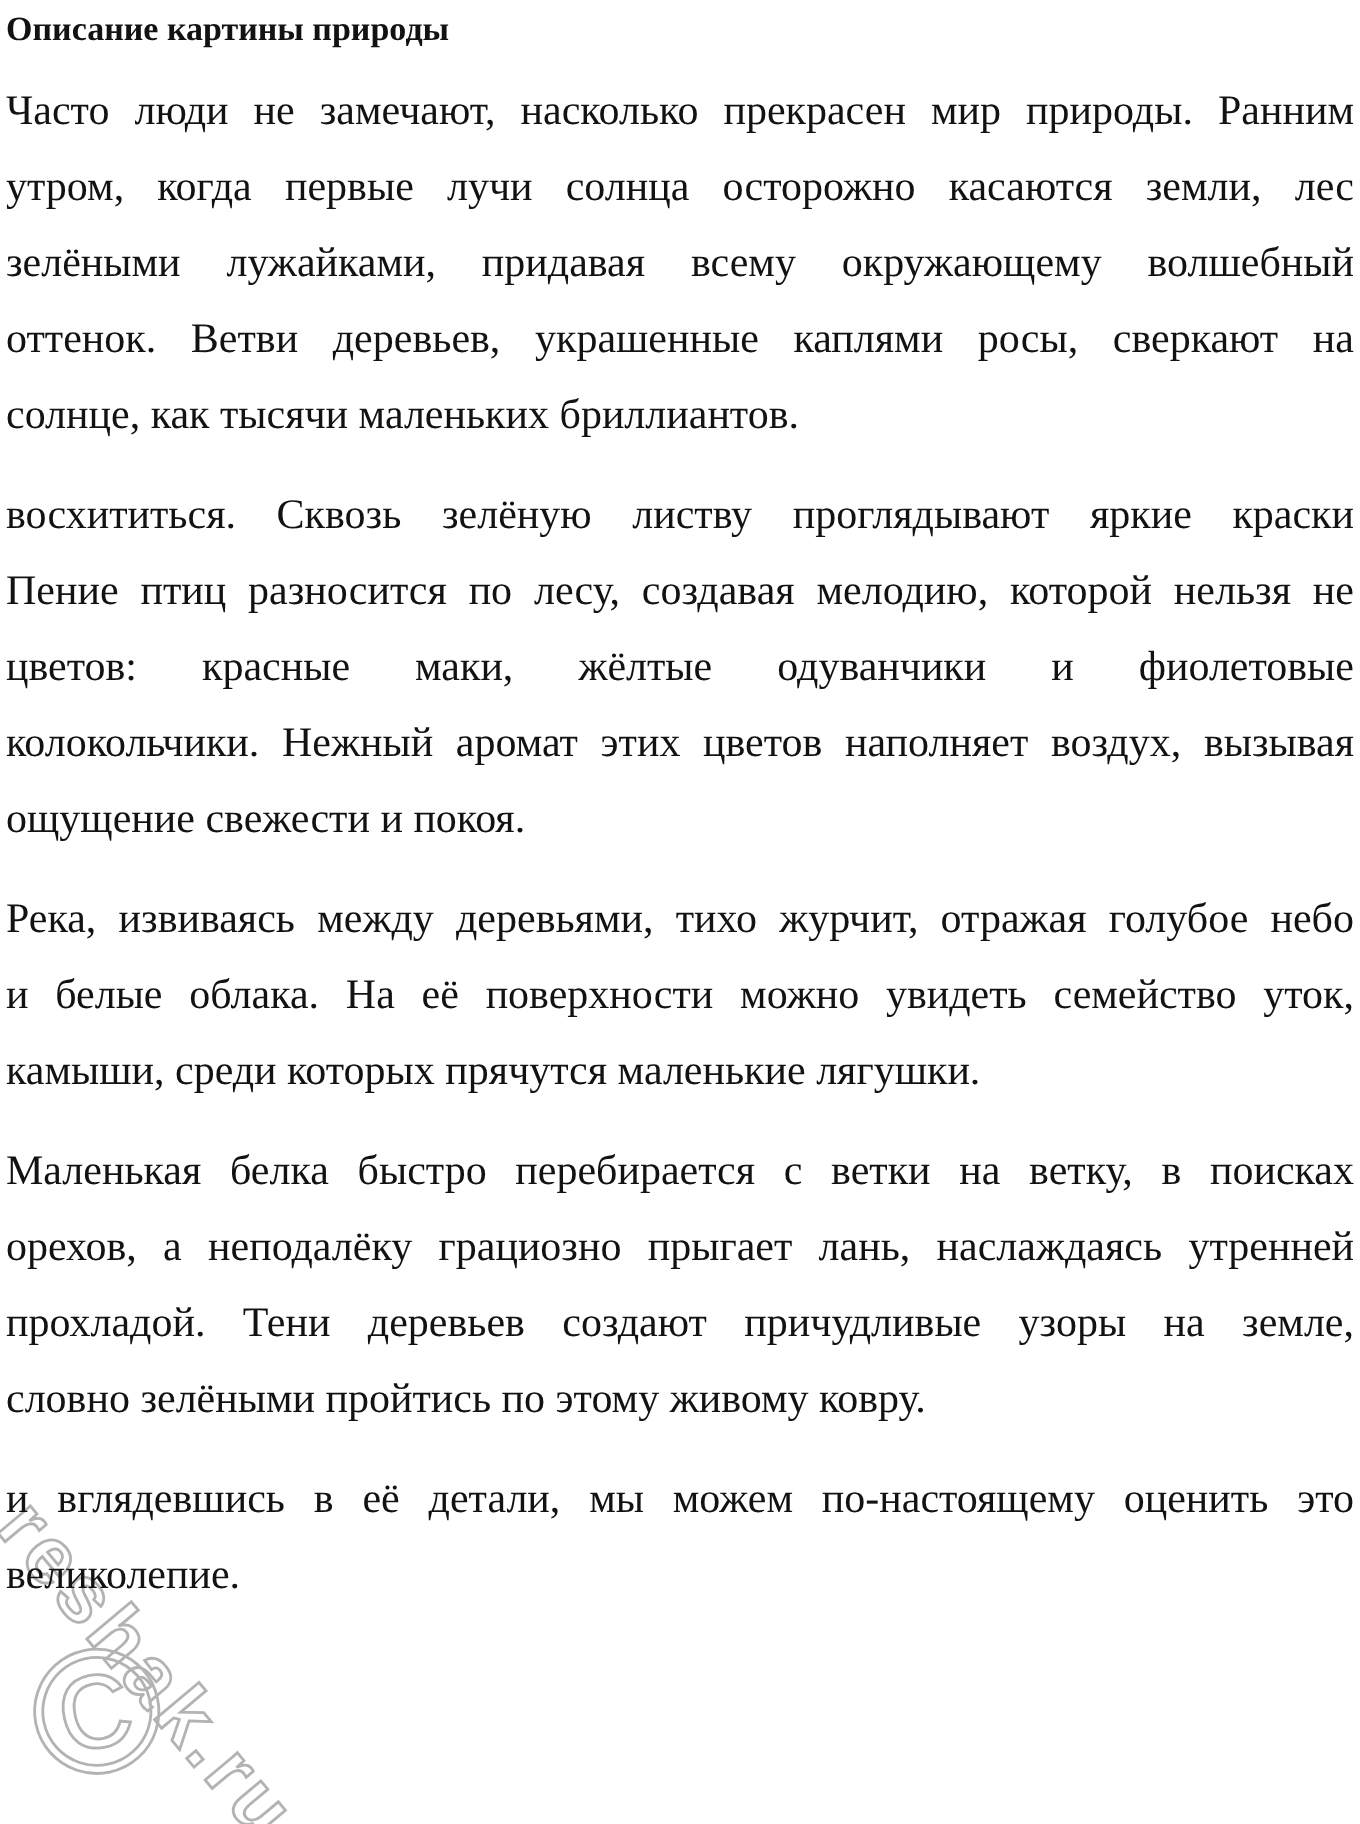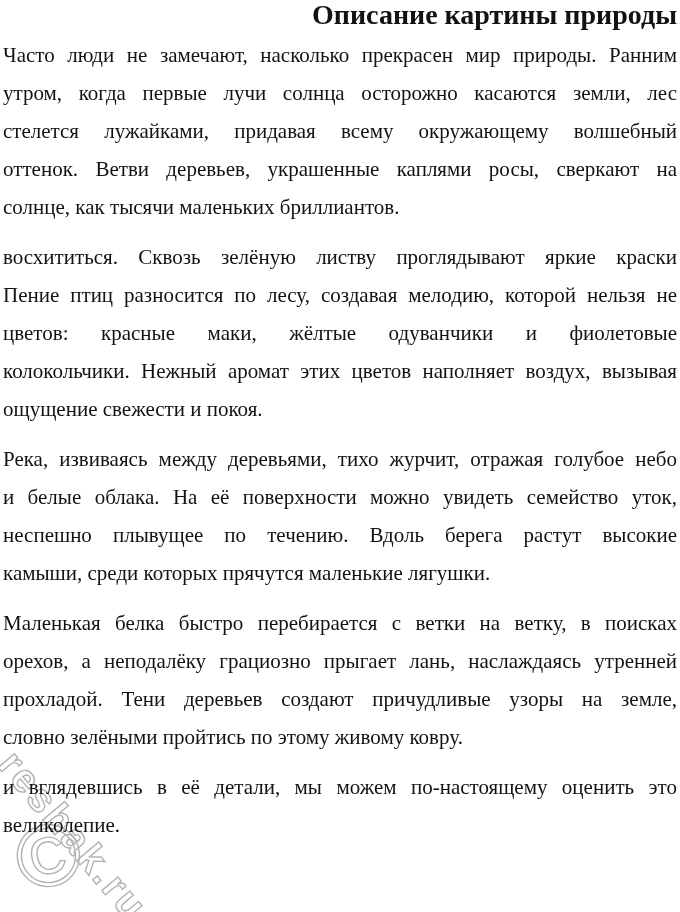--- a/index.html
+++ b/index.html
@@ -16,24 +16,24 @@
     font-family: "Liberation Serif", "DejaVu Serif", serif;
     color: #121212;
     box-sizing: border-box;
     padding: 2px 3px 0 3px;
   }
   .content {
     position: relative;
     z-index: 2;
   }
   .doc-title {
-    font-size: 28px;
+    font-size: 17px;
     line-height: 26px;
     font-weight: bold;
-    text-align: right;
+    text-align: left;
     margin: 0 0 8px 0;
   }
   .para {
     margin: 0 0 12px 0;
   }
   .line {
     font-size: 21px;
     height: 38px;
     line-height: 38px;
     text-align: justify;
@@ -81,35 +81,34 @@
 
   <div class="watermark wm-text">reshak.ru</div>
   <div class="watermark wm-copy">©</div>
 
   <div class="content">
     <h1 class="doc-title">Описание картины природы</h1>
     <div>
         <div class="para">
           <div class="line">Часто люди не замечают, насколько прекрасен мир природы. Ранним</div>
           <div class="line">утром, когда первые лучи солнца осторожно касаются земли, лес</div>
-          <div class="line">стелется лужайками, придавая всему окружающему волшебный</div>
+          <div class="line">зелёными лужайками, придавая всему окружающему волшебный</div>
           <div class="line">оттенок. Ветви деревьев, украшенные каплями росы, сверкают на</div>
           <div class="line last">солнце, как тысячи маленьких бриллиантов.</div>
         </div>
         <div class="para">
           <div class="line">восхититься. Сквозь зелёную листву проглядывают яркие краски</div>
           <div class="line">Пение птиц разносится по лесу, создавая мелодию, которой нельзя не</div>
           <div class="line">цветов: красные маки, жёлтые одуванчики и фиолетовые</div>
           <div class="line">колокольчики. Нежный аромат этих цветов наполняет воздух, вызывая</div>
           <div class="line last">ощущение свежести и покоя.</div>
         </div>
         <div class="para">
           <div class="line">Река, извиваясь между деревьями, тихо журчит, отражая голубое небо</div>
           <div class="line">и белые облака. На её поверхности можно увидеть семейство уток,</div>
-          <div class="line">неспешно плывущее по течению. Вдоль берега растут высокие</div>
           <div class="line last">камыши, среди которых прячутся маленькие лягушки.</div>
         </div>
         <div class="para">
           <div class="line">Маленькая белка быстро перебирается с ветки на ветку, в поисках</div>
           <div class="line">орехов, а неподалёку грациозно прыгает лань, наслаждаясь утренней</div>
           <div class="line">прохладой. Тени деревьев создают причудливые узоры на земле,</div>
           <div class="line last">словно зелёными пройтись по этому живому ковру.</div>
         </div>
         <div class="para">
           <div class="line">и вглядевшись в её детали, мы можем по-настоящему оценить это</div>

